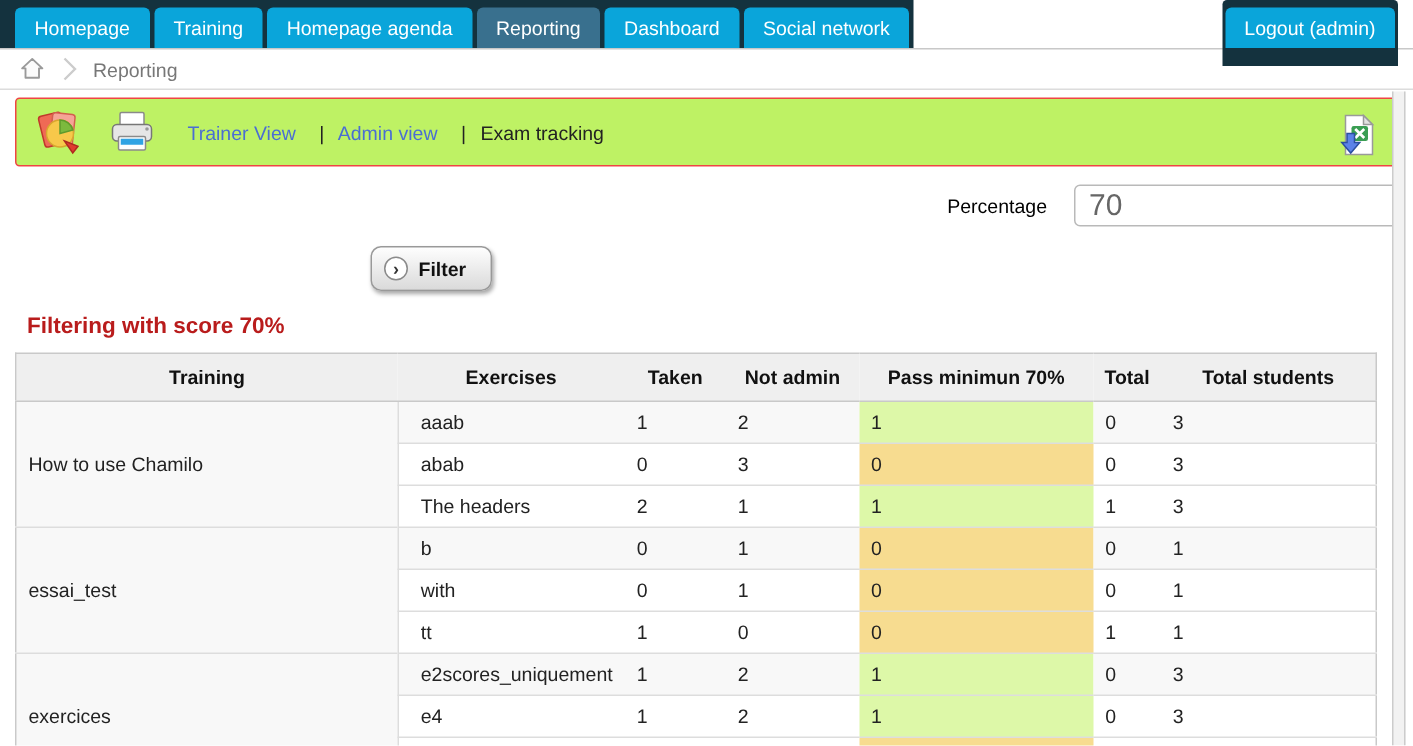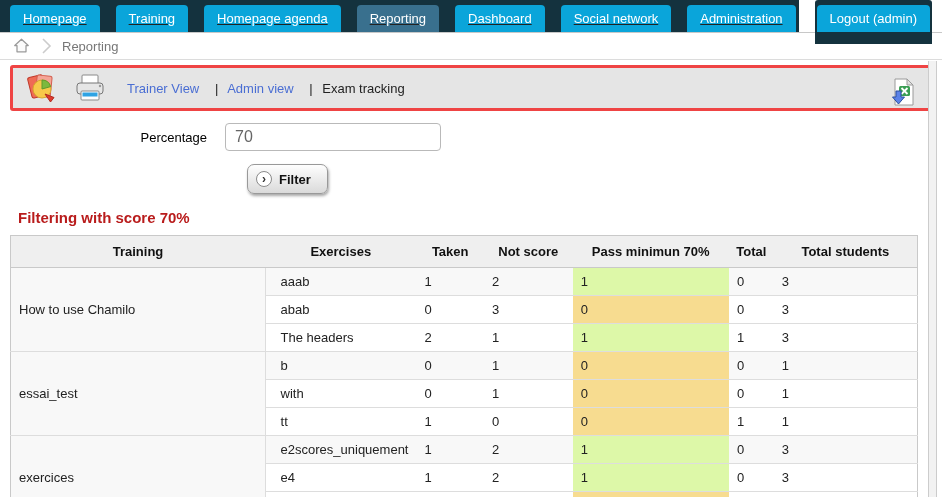--- a/index.html
+++ b/index.html
@@ -2,48 +2,48 @@
 <html><head>
 <meta charset="utf-8">
 <style>
   * { margin:0; padding:0; box-sizing:border-box; }
   html,body { width:942px; height:497px; overflow:hidden; background:#fff;
               font-family:"Liberation Sans","DejaVu Sans",sans-serif; font-size:13px; color:#222; }
   .page { position:relative; width:942px; height:497px; }
 
   
   .topnav { position:relative; height:32px; white-space:nowrap; }
-  .tabs-left { display:inline-flex; gap:16px; background:#14323e; height:32px;
-               padding:5px 3px 0 10px; border-radius:0 0 0 0; vertical-align:top;text-decoration:underline; }
+  .tabs-left { display:inline-flex; gap:3px; background:#14323e; height:32px;
+               padding:5px 3px 0 10px; border-radius:0 0 0 0; vertical-align:top; }
   .tab { display:block; height:27px; padding:6px 13px 0; background:#0aa5da; color:#fff;
          text-decoration:none; font-size:13px; border-radius:4px 4px 0 0; cursor:pointer; }
   .tab.active { background:#39708e; }
   .logout-wrap { position:absolute; top:0; right:10px; background:#14323e; height:44px;
                  padding:5px 2px 0 2px; border-radius:3px 3px 0 0; }
 
   
   .breadcrumb { height:28px; border-top:1px solid #c8c8c8; border-bottom:1px solid #dcdcdc;
                 display:flex; align-items:center; gap:10px; padding:0 12px; color:#777; background:#fff; }
 
   
   .content { padding:5px 10px 0; }
 
-  .toolbar { height:46px; background:#e5e5e5; border:3px solid #ef4444; border-radius:3px;
+  .toolbar { height:46px; background:#bef264; border:1px solid #ef4444; border-radius:3px;
              display:flex; align-items:center; padding:0 12px; position:relative; }
   .toolbar .icon-btn { margin-right:14px; cursor:pointer; display:inline-flex; }
   .toolbar-links { margin-left:6px; color:#222; }
   .view-link { color:#4a6ed3; text-decoration:none; cursor:pointer; }
   .sep { margin:0 6px 0 12px; color:#222; }
   .excel-btn { position:absolute; right:12px; top:9px; cursor:pointer; }
 
   .filter-area { margin-top:12px; }
-  .form-row { display:flex; align-items:center; }
+  .form-row { display:flex; align-items:center;justify-content:flex-end; }
   .form-label { width:215px; text-align:right; padding-right:18px; color:#000; }
   .pct-input { width:216px; height:28px; border:1px solid #b9b9b9; border-radius:4px;
-               padding:0 9px; font-size:16px; color:#666; font-family:inherit; }
+               padding:0 9px; font-size:20px; color:#666; font-family:inherit; }
   .btn-row { margin-left:237px; margin-top:13px; }
   .filter-btn { display:inline-flex; align-items:center; gap:7px; padding:6px 16px 6px 8px;
                 background:linear-gradient(#fefefe,#dadada); border:1px solid #999; border-radius:7px;
                 font-weight:bold; font-size:13px; color:#111; cursor:pointer;
                 box-shadow:1px 2px 3px rgba(0,0,0,0.35); font-family:inherit; }
   .btn-circle { width:16px; height:16px; border-radius:50%; border:1px solid #8a8a8a; background:#fff;
                 display:inline-flex; align-items:center; justify-content:center;
                 font-size:12px; line-height:1; color:#333; padding-bottom:1px; }
 
   .section-heading { font-size:15px; font-weight:bold; color:#b91c1c; margin:15px 2px 9px 8px; }
@@ -69,21 +69,20 @@
 <div class="page">
 
   <header class="topnav">
     <nav class="tabs-left">
       <a class="tab">Homepage</a>
       <a class="tab">Training</a>
       <a class="tab">Homepage agenda</a>
       <a class="tab active">Reporting</a>
       <a class="tab">Dashboard</a>
       <a class="tab">Social network</a>
-      <a class="tab">Administration</a>
     </nav>
     <div class="logout-wrap">
       <a class="tab">Logout (admin)</a>
     </div>
   </header>
 
   <div class="breadcrumb">
     <span style="display:inline-flex;">
       <svg width="19" height="18" viewBox="0 0 20 20">
           <path d="M10 2.5 L2.5 9.5 h2.5 v7 h10 v-7 h2.5 z" fill="#fbfbfb" stroke="#9a9a9a" stroke-width="1.4" stroke-linejoin="round"></path>
@@ -163,21 +162,21 @@
         <col style="width:90px">
           <col style="width:159px">
           <col style="width:45px">
           <col style="width:146px">
       </colgroup>
       <thead>
         <tr>
           <th>Training</th>
           <th>Exercises</th>
           <th>Taken</th>
-          <th>Not score</th>
+          <th>Not admin</th>
           <th>Pass minimun 70%</th>
           <th>Total</th>
           <th>Total students</th>
         </tr>
       </thead>
       <tbody>
         <tr class="stripe">
           <td class="training" rowspan="3">How to use Chamilo</td>
           <td class="exercise">aaab</td>
           <td class="num">1</td>

